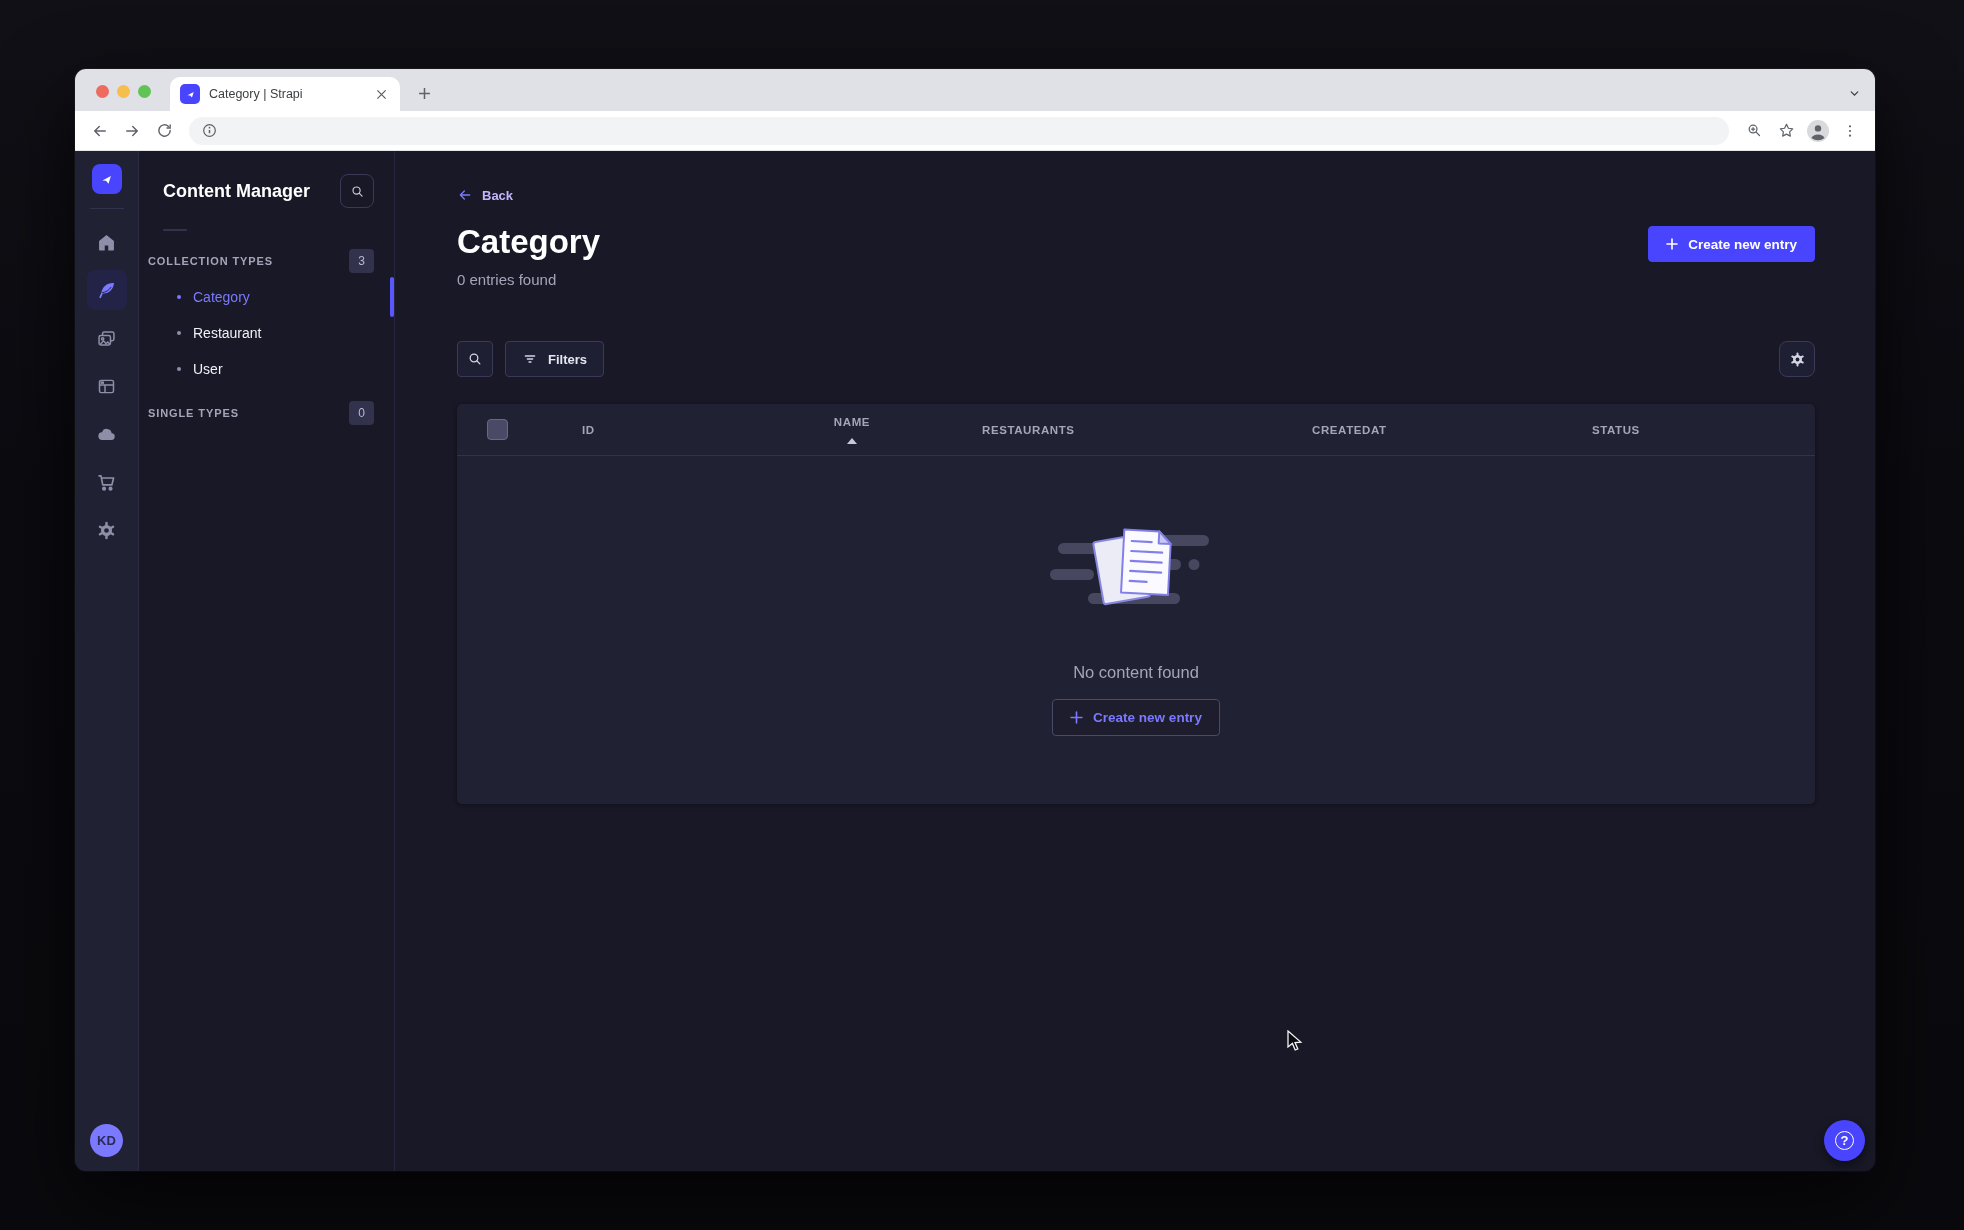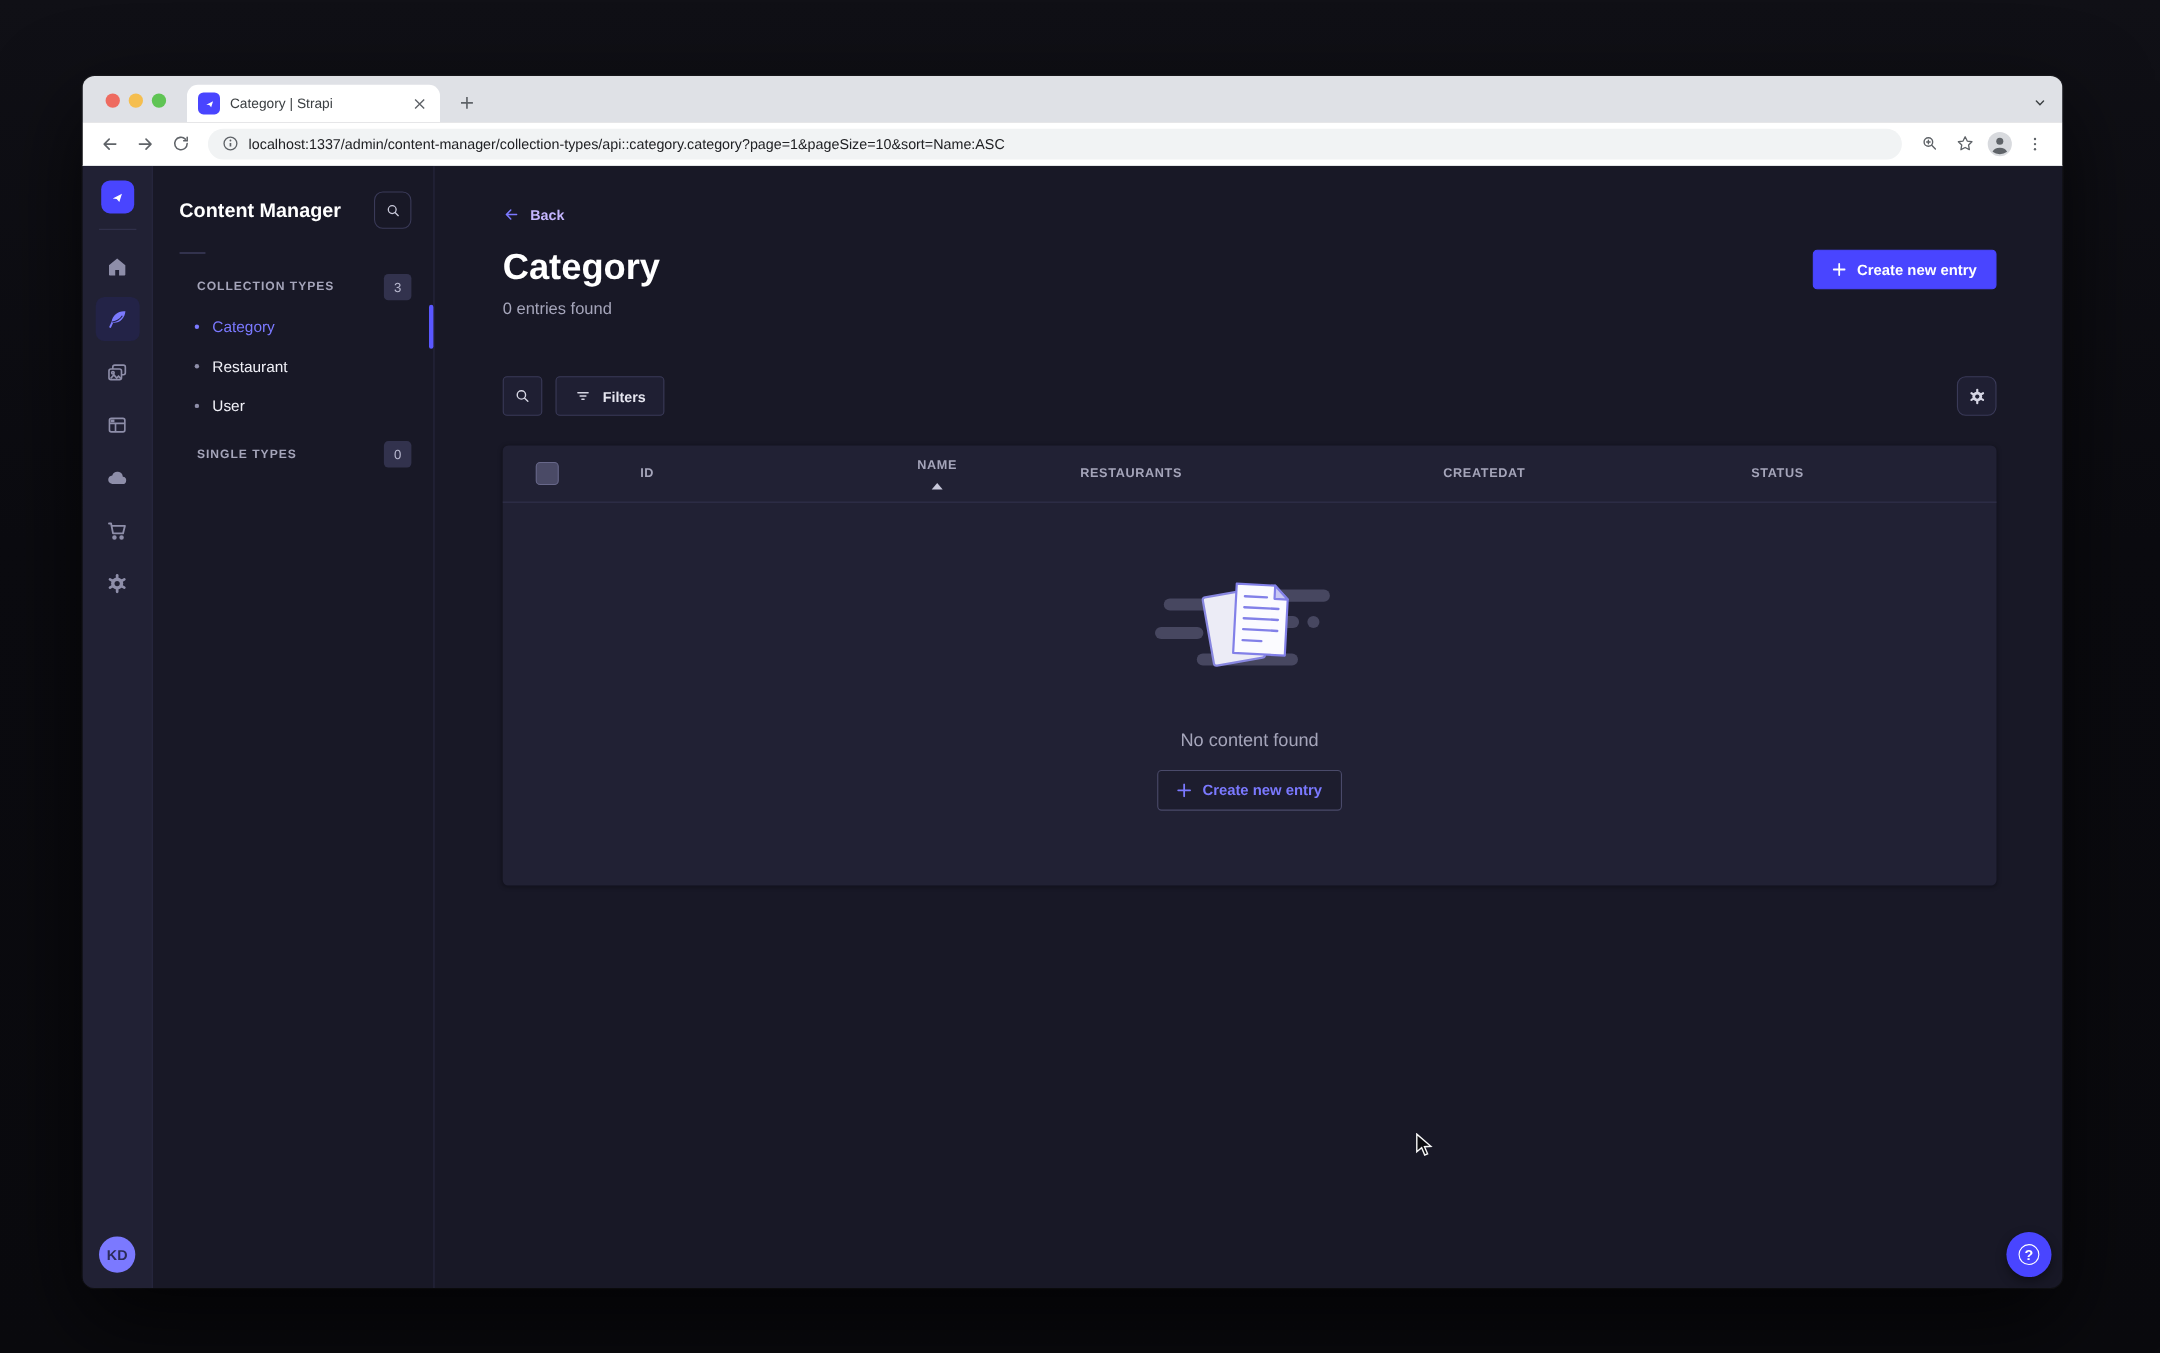--- a/index.html
+++ b/index.html
@@ -41,21 +41,21 @@
   .nav-icon { width:40px; height:40px; margin:4px 0; border-radius:8px; display:flex; align-items:center; justify-content:center; cursor:pointer; }
   .nav-icon.active { background:#232347; }
   .iconnav-spacer { flex:1; }
   .user-avatar { width:33px; height:33px; border-radius:50%; background:#7b79ff; color:#2b2b59; font-size:13px; font-weight:700; display:flex; align-items:center; justify-content:center; cursor:pointer; }
   
   .subnav { flex:0 0 256px; background:#181826; border-right:1px solid #26263e; position:relative; }
   .subnav-header { display:flex; align-items:center; justify-content:space-between; padding:23px 20px 0 24px; }
   .subnav-title { font-size:18px; font-weight:700; color:#ffffff; }
   .subnav-search { width:34px; height:34px; border:1px solid #3a3a58; border-radius:8px; background:transparent; display:flex; align-items:center; justify-content:center; cursor:pointer; }
   .subnav-divider { width:24px; height:2px; border-radius:1px; background:#32324d; margin:21px 24px 18px; }
-  .section-header { display:flex; align-items:center; justify-content:space-between; padding:0 20px 0 40px; margin:14px 0 6px; }
+  .section-header { display:flex; align-items:center; justify-content:space-between; padding:0 20px 0 9px; margin:14px 0 6px; }
   .section-label { font-size:11px; font-weight:700; letter-spacing:.9px; color:#a5a5ba; }
   .badge { min-width:25px; height:24px; padding:0 8px; background:#32324d; border-radius:4px; color:#b8b8cf; font-size:12px; display:flex; align-items:center; justify-content:center; }
   .subnav-item { position:relative; display:flex; align-items:center; gap:12px; padding:10px 24px 10px 38px; font-size:14px; color:#f0f0f7; cursor:pointer; }
   .bullet { width:4px; height:4px; border-radius:50%; background:#8e8ea9; flex:0 0 4px; }
   .subnav-item.active { color:#7b79ff; }
   .subnav-item.active .bullet { background:#7b79ff; }
   .item-indicator { position:absolute; right:0; top:50%; transform:translateY(-50%); width:4px; height:40px; border-radius:2px; background:#5a57ff; }
   
   .main { flex:1; min-width:0; padding:36px 60px 0 62px; position:relative; }
   .back-link { display:inline-flex; align-items:center; gap:9px; color:#c4b5fd; font-size:13px; font-weight:600; cursor:pointer; }
@@ -139,21 +139,20 @@
           <path d="M20 12a8 8 0 1 1-2.4-5.7"></path>
           <path d="M20 4v4.5h-4.5"></path>
         </svg>
     </span>
     <div class="urlbar">
       <svg width="15" height="15" viewBox="0 0 16 16" fill="none" stroke="#5f6368" stroke-width="1.3">
           <circle cx="8" cy="8" r="6.2"></circle>
           <path d="M8 7.4v3.4" stroke-width="1.6"></path>
           <circle cx="8" cy="5" r=".9" fill="#5f6368" stroke="none"></circle>
         </svg>
-      <span class="url-text">localhost:1337/admin/content-manager/collection-types/api::category.category?page=1&amp;pageSize=10&amp;sort=Name:ASC</span>
     </div>
     <span class="nav-btn">
       <svg width="17" height="17" viewBox="0 0 24 24" fill="none" stroke="#5f6368" stroke-width="1.8" stroke-linecap="round">
           <circle cx="10" cy="10" r="5.5"></circle>
           <path d="M14.3 14.3L19 19M10 7.8v4.4M7.8 10h4.4"></path>
         </svg>
     </span>
     <span class="nav-btn">
       <svg width="17" height="17" viewBox="0 0 24 24" fill="none" stroke="#5f6368" stroke-width="1.7" stroke-linejoin="round">
           <path d="M12 3.3l2.7 5.5 6 .9-4.3 4.2 1 6-5.4-2.8-5.4 2.8 1-6L3.3 9.7l6-.9z"></path>

